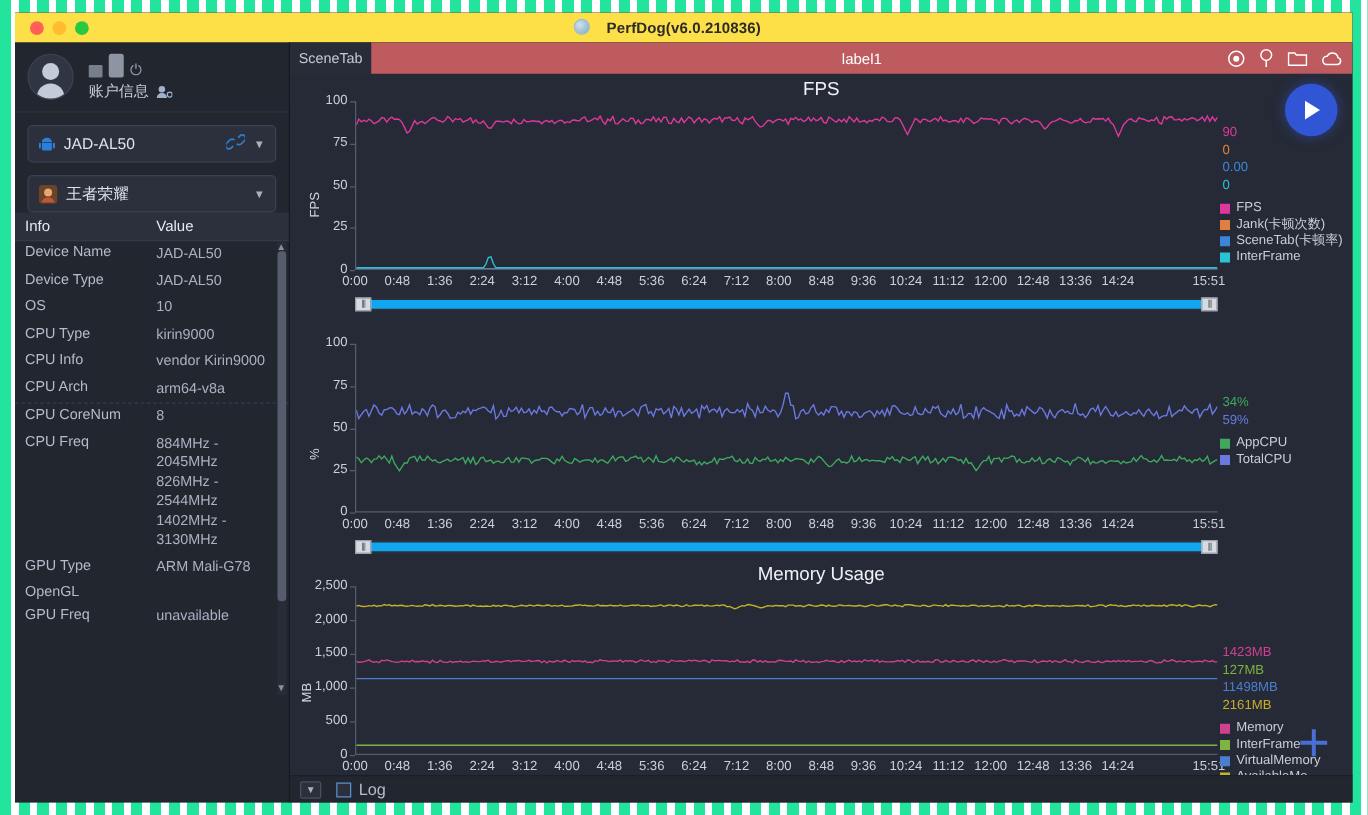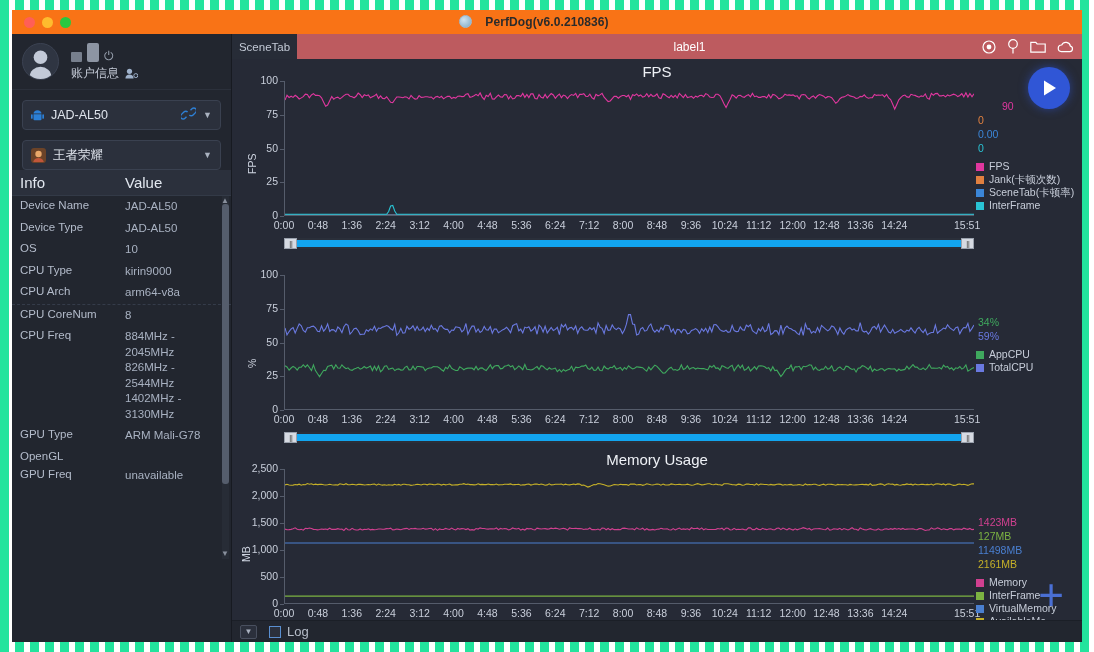--- a/index.html
+++ b/index.html
@@ -18,21 +18,21 @@
   }
   #win {
     position: absolute; left: 12px; top: 10px;
     width: 1070px; height: 632px;
     background: #262a36;
     overflow: hidden;
   }
   
   #titlebar {
     position: relative; height: 24px; width: 100%;
-    background: #f97316;
+    background: #fde047;
     display: flex; align-items: center;
   }
   .tl-dots { display: flex; gap: 7px; padding-left: 12px; }
   .tl-dot { width: 11px; height: 11px; border-radius: 50%; }
   .tl-red { background: #ff5f57; }
   .tl-yellow { background: #febc2e; }
   .tl-green { background: #28c840; }
   #title-text {
     position: absolute; left: 0; right: 0; text-align: center;
     font-size: 12px; font-weight: bold; color: #2b2b2b;
@@ -84,21 +84,21 @@
   .sel-link { position: absolute; right: 24px; color: #2e7fd4; font-size: 13px; }
   #tabs {
     display: flex; margin: 12px 0 0 8px; gap: 2px;
   }
   .tab {
     padding: 4px 9px 3px 9px; font-size: 12.5px; color: #cfd6e2;
     background: #2b303c; border-radius: 3px 3px 0 0;
   }
   .tab.active { background: #343b49; color: #ffffff; }
   #thead {
-    display: flex; background: #2b303c; font-size: 15px; color: #e3e8f0;
+    display: flex; background: #2b303c; font-size: 12px; color: #e3e8f0;
     padding: 4px 0 4px 8px; border-bottom: 1px solid #333a47;
   }
   #thead .c1 { width: 105px; }
   #info-table {
     font-size: 11.5px; color: #b9c1cf; position: relative;
     height: 363px; overflow: hidden;
   }
   .irow { display: flex; padding: 3px 0 3px 8px; }
   .irow .c1 { width: 105px; flex: none; color: #b4bccb; }
   .irow .c2 { width: 95px; color: #a9b2c2; word-wrap: break-word; line-height: 1.35; }
@@ -290,20 +290,24 @@
               <div class="c1">Device Type</div>
               <div class="c2">JAD-AL50</div>
             </div>
             <div class="irow">
               <div class="c1">OS</div>
               <div class="c2">10</div>
             </div>
             <div class="irow">
               <div class="c1">CPU Type</div>
               <div class="c2">kirin9000</div>
+            </div>
+            <div class="irow">
+              <div class="c1">CPU Info</div>
+              <div class="c2">vendor Kirin9000</div>
             </div>
             <div class="irow">
               <div class="c1">CPU Arch</div>
               <div class="c2">arm64-v8a</div>
             </div>
             <div class="irow sep">
               <div class="c1">CPU CoreNum</div>
               <div class="c2">8</div>
             </div>
             <div class="irow">
@@ -407,21 +411,21 @@
               <div class="scroller">
                 <div class="scroller-fill"></div>
                 <div class="grip" style="left: 0px;">
                   <span>|||</span>
                 </div>
                 <div class="grip" style="right: 0px;">
                   <span>|||</span>
                 </div>
               </div>
               <div class="legend" style="top: 40px;">
-                <div class="lg-val" style="color: rgb(224, 55, 159); margin-left: 24px;">90</div>
+                <div class="lg-val" style="color: rgb(224, 55, 159);">90</div>
                 <div class="lg-val" style="color: rgb(224, 128, 64);">0</div>
                 <div class="lg-val" style="color: rgb(59, 134, 216);">0.00</div>
                 <div class="lg-val" style="color: rgb(41, 195, 212);">0</div>
                 <div style="height: 5px;"></div>
                 <div class="lg-item">
                   <div class="swatch" style="background: rgb(224, 55, 159);"></div>
                   <span>FPS</span>
                 </div>
                 <div class="lg-item">
                   <div class="swatch" style="background: rgb(224, 128, 64);"></div>

